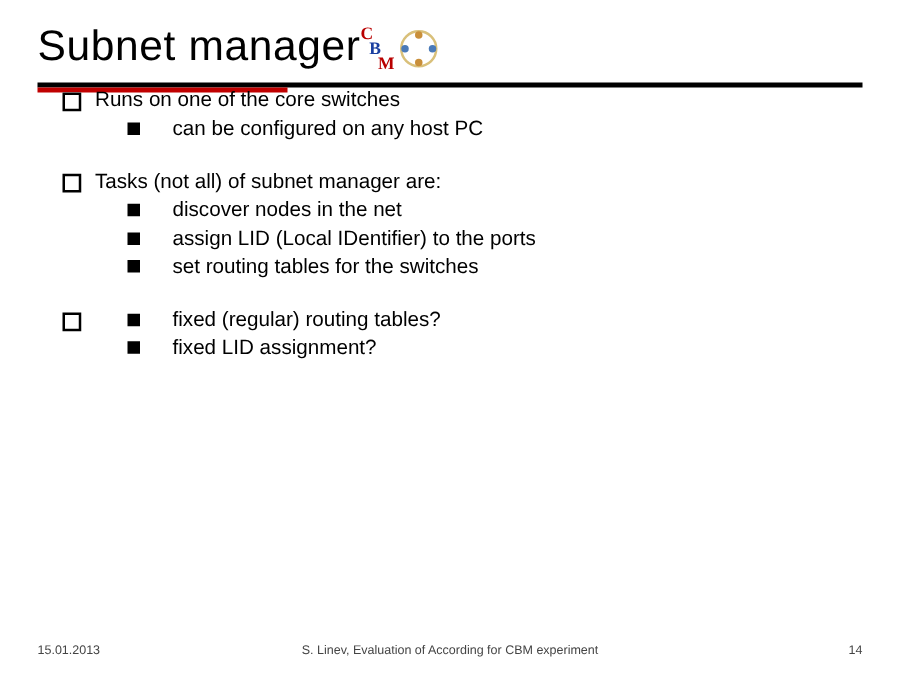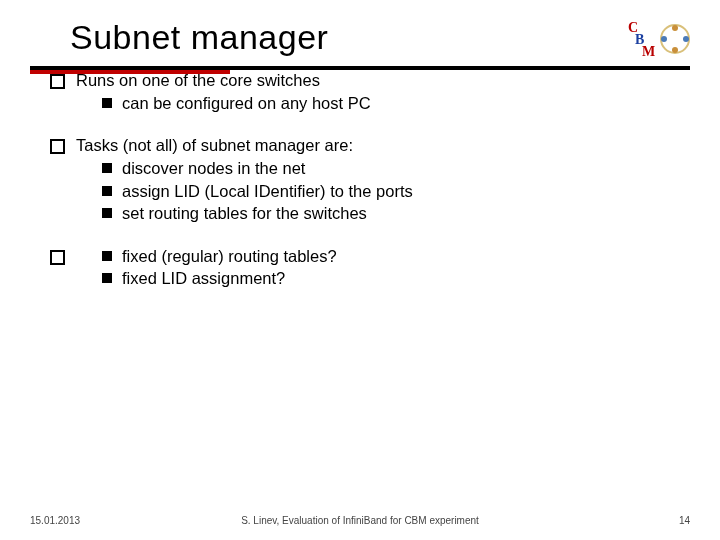--- a/index.html
+++ b/index.html
@@ -11,23 +11,22 @@
     position: relative;
     overflow: hidden;
   }
   .slide {
     padding: 18px 30px 0 30px;
     height: 100%;
     position: relative;
   }
   .title-row {
     display: flex;
-    justify-content: space-between;
+    justify-content: flex-start;
     align-items: flex-start;
-    margin-left: 40px;
   }
   .title {
     font-size: 34px;
     font-weight: 400;
     color: #000;
     font-family: Verdana, Arial, sans-serif;
     letter-spacing: 0.5px;
   }
   .logo {
     margin-top: 4px;
@@ -114,21 +113,21 @@
     border: 2px solid #000;
     background: #fff;
   }
   .lvl2 {
     list-style: none;
     margin: 2px 0 0 26px;
     padding: 0;
   }
   .lvl2 > li {
     position: relative;
-    padding-left: 20px;
+    padding-left: 36px;
     margin-bottom: 2px;
   }
   .lvl2 > li::before {
     content: "";
     position: absolute;
     left: 0;
     top: 5px;
     width: 10px;
     height: 10px;
     background: #000;
@@ -193,17 +192,17 @@
         <ul class="lvl2">
           <li><span>fixed (regular) routing tables?</span></li>
           <li><span>fixed LID assignment?</span></li>
         </ul>
       </li>
     </ul>
   </div>
 
   <div class="footer">
     <span>15.01.2013</span>
-    <span class="center">S. Linev, Evaluation of InfiniBand for CBM experiment</span>
+    <span class="center">S. Linev, Evaluation of According for CBM experiment</span>
     <span>14</span>
   </div>
 
 </div>
 
 </body></html>

